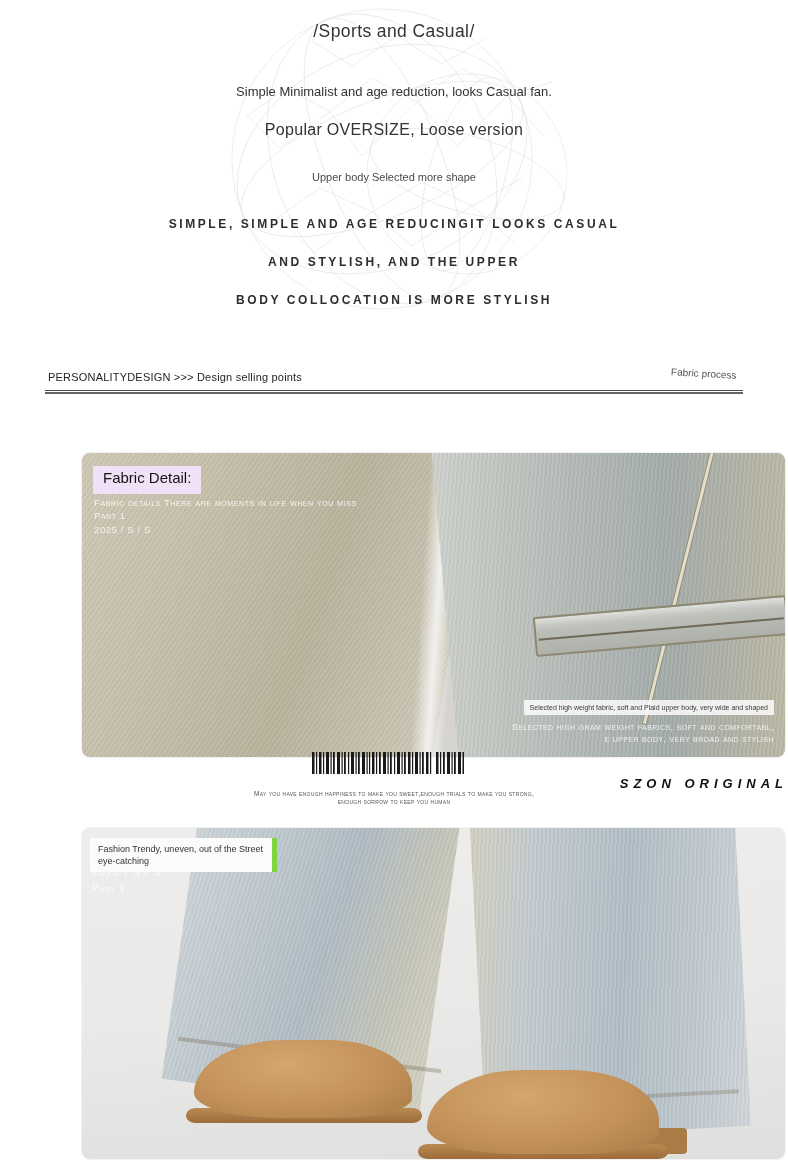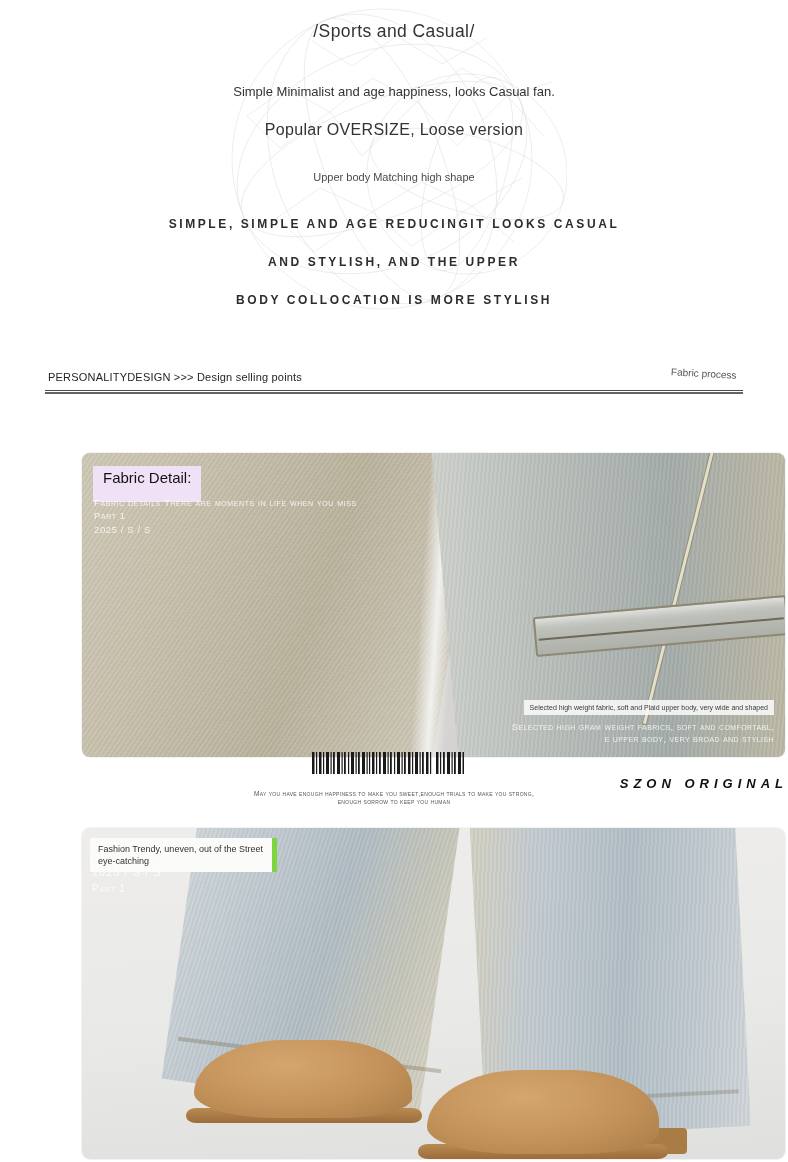--- a/index.html
+++ b/index.html
@@ -41,21 +41,21 @@
     background:repeating-linear-gradient(100deg,rgba(255,255,255,.05) 0 2px,rgba(0,0,0,.03) 2px 4px);}
   .c1-seam{left:596px;top:-15px;width:3px;height:290px;transform:rotate(14deg);
     background:#e6dfc6;box-shadow:0 0 0 1px rgba(95,85,60,.35);}
   .c1-welt{left:452px;top:153px;width:250px;height:36px;transform:rotate(-5deg);
     background:linear-gradient(#c4c6c0,#aeb0aa);border:2px solid #8d8872;border-radius:3px;
     box-shadow:inset 0 10px 8px -6px rgba(255,255,255,.55);}
   .c1-welt::after{content:"";position:absolute;left:2px;right:2px;top:55%;height:2px;background:#6e6956;}
 
   
   .badge-lav{left:11px;top:13px;font-size:15px;color:#141414;background:var(--badge-lavender,#f1e1f6);
-    padding:3px 10px 16px;}
+    padding:3px 10px 8px;}
   .sc{font-variant:small-caps;}
   .c1-line1{left:12px;top:44px;font-size:9.5px;letter-spacing:.6px;color:rgba(255,255,255,.85);}
   .c1-line2{left:12px;top:57px;font-size:9.5px;letter-spacing:.6px;color:rgba(255,255,255,.8);}
   .c1-line3{left:12px;top:71px;font-size:9.5px;letter-spacing:.6px;color:rgba(255,255,255,.8);}
   .c1-note{right:11px;top:247px;background:rgba(252,252,252,.85);color:#3a3a3a;font-size:7px;
     padding:4px 6px;white-space:nowrap;}
   .c1-cap{right:11px;font-size:9.5px;letter-spacing:.4px;color:rgba(255,255,255,.82);text-align:center;white-space:nowrap;}
   .c1-cap1{top:268px;}
   .c1-cap2{top:280px;}
 
@@ -110,23 +110,23 @@
         <ellipse cx="245" cy="178" rx="100" ry="38" transform="rotate(16 245 178)"></ellipse>
         <ellipse cx="245" cy="178" rx="38" ry="100" transform="rotate(16 245 178)"></ellipse>
         <path d="M25,120 L65,92 108,116 150,82 195,106 240,72 285,100 330,86"></path>
         <path d="M25,120 L58,152 108,116 140,160 195,106 235,150 285,100 322,140"></path>
         <path d="M55,222 L98,192 150,216 200,186 250,210 300,182"></path>
         <path d="M55,222 L92,256 150,216 190,250 250,210 292,246"></path>
         <path d="M90,45 L130,70 175,40 220,68 265,42"></path>
       </g>
     </svg>
     <div class="hero-text hero-title">/Sports and Casual/</div>
-    <div class="hero-text hero-subtitle">Simple Minimalist and age happiness, looks Casual fan.</div>
+    <div class="hero-text hero-subtitle">Simple Minimalist and age reduction, looks Casual fan.</div>
     <div class="hero-text hero-headline">Popular OVERSIZE, Loose version</div>
-    <div class="hero-text hero-tagline">Upper body Matching high shape</div>
+    <div class="hero-text hero-tagline">Upper body Selected more shape</div>
     <div class="hero-text hero-caps caps1">SIMPLE, SIMPLE AND AGE REDUCINGIT LOOKS CASUAL</div>
     <div class="hero-text hero-caps caps3">BODY COLLOCATION IS MORE STYLISH</div>
     <div class="hero-text hero-caps caps2">AND STYLISH, AND THE UPPER</div>
   </header>
 
   <div class="section-title">PERSONALITYDESIGN &gt;&gt;&gt; Design selling points</div>
   <div class="section-note">Fabric process</div>
   <div class="divider"></div>
 
   <figure class="card card1">

